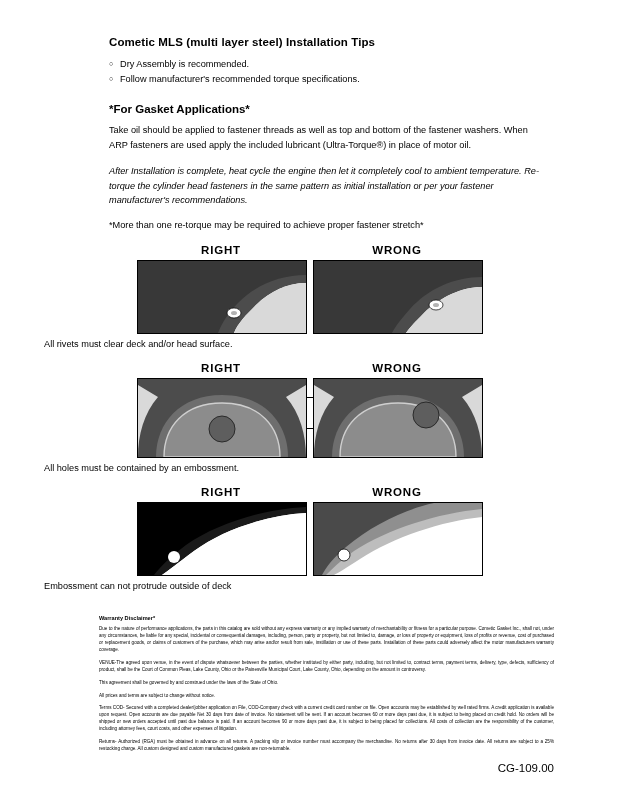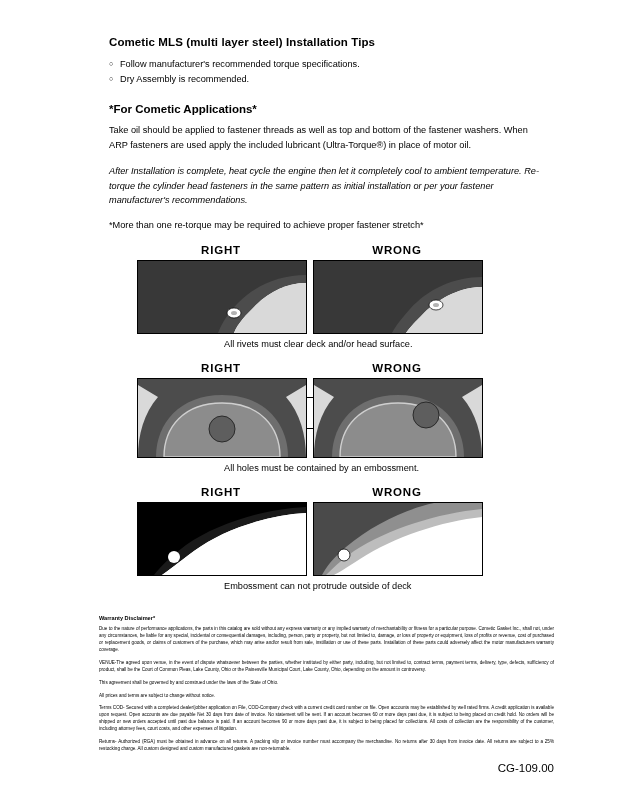--- a/index.html
+++ b/index.html
@@ -116,21 +116,21 @@
     height: 78px;
   }
   .figcaption {
     font-size: 9.2px;
     margin: 5px 0 0 0;
     text-align: left;
     padding-left: 0;
   }
   .caption-wrap {
     display: flex;
-    justify-content: flex-end;
+    justify-content: flex-start;
   }
   .caption-inner {
     width: 350px;
   }
   .fig-gap {
     height: 13px;
   }
 
   
   .callouts {
@@ -170,25 +170,25 @@
   }
 </style>
 </head>
 <body>
 
 <div class="page">
 
   <h1 class="title">Cometic MLS (multi layer steel) Installation Tips</h1>
 
   <ul class="bullets">
+    <li>Dry Assembly is recommended.</li>
     <li>Follow manufacturer's recommended torque specifications.</li>
-    <li>Dry Assembly is recommended.</li>
   </ul>
 
-  <h2 class="section-title">*For Cometic Applications*</h2>
+  <h2 class="section-title">*For Gasket Applications*</h2>
   <p class="para">Take oil should be applied to fastener threads as well as top and bottom of the fastener washers. When ARP fasteners are used apply the included lubricant (Ultra-Torque®) in place of motor oil.</p>
   <p class="para">After Installation is complete, heat cycle the engine then let it completely cool to ambient temperature. Re-torque the cylinder head fasteners in the same pattern as initial installation or per your fastener manufacturer's recommendations.</p>
   <p class="note">*More than one re-torque may be required to achieve proper fastener stretch*</p>
 
   <div class="figures">
 
     <div class="figrow">
       <div class="figcell">
         <div class="figlabel">RIGHT</div>
         <div class="figbox">

